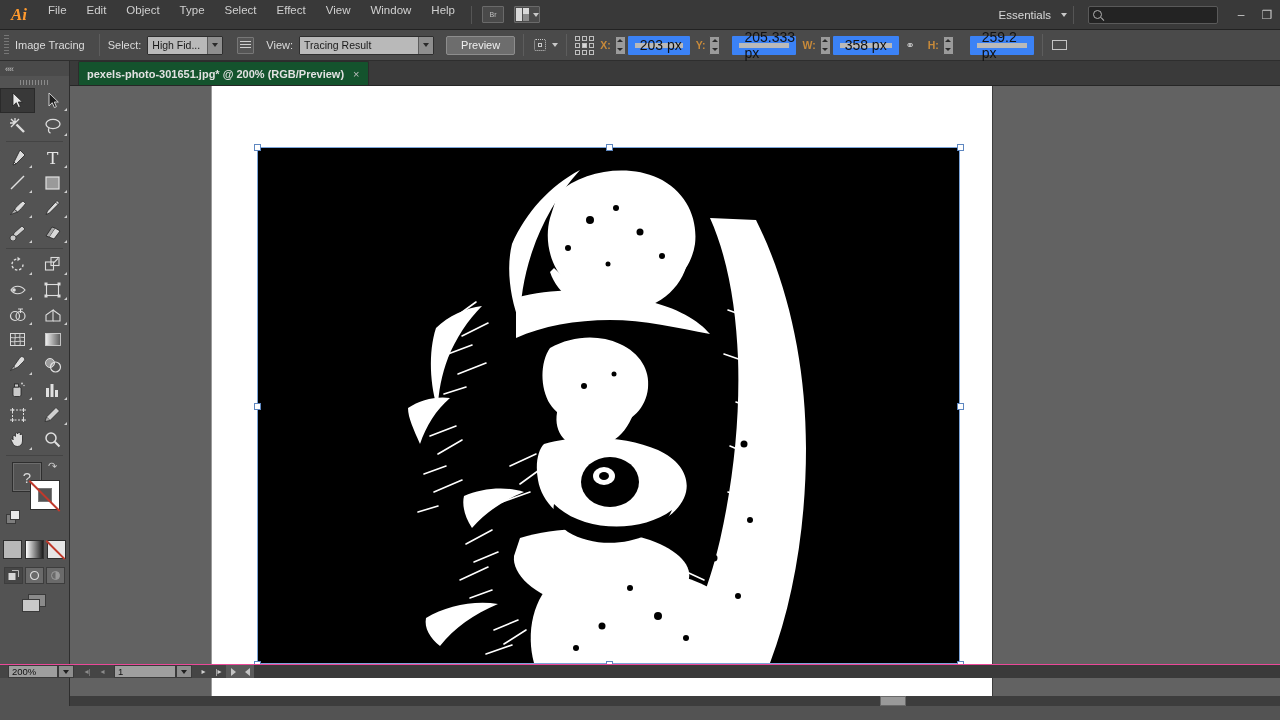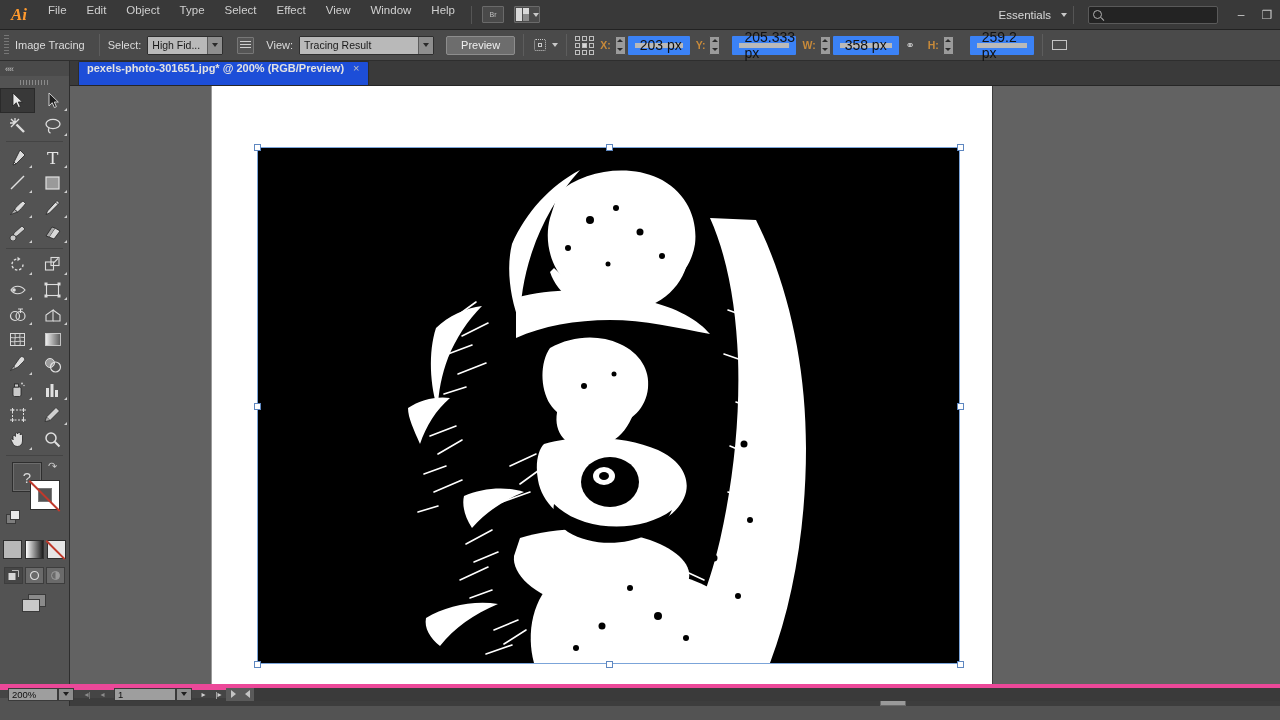--- a/index.html
+++ b/index.html
@@ -117,22 +117,22 @@
   .cstr-ic{ width:17px;height:16px; position:relative; }
   .cstr-ic::before{content:'';position:absolute;inset:3px 1px;border:1px solid #c4c4c4;}
 
   
   .tabbar {
     position:absolute; left:70px; top:61px; width:1210px; height:25px;
     background:#3a3a3a; border-bottom:1px solid #262626;
     display:flex; align-items:flex-end;
   }
   .doctab {
-    height:24px; background:#1d4ed8; border:1px solid #2c2c2c; border-bottom:none;
-    display:flex; align-items:flex-start; padding:0 8px; font-size:11px; color:#e2e2e2;
+    height:24px; background:#14532d; border:1px solid #2c2c2c; border-bottom:none;
+    display:flex; align-items:center; padding:0 8px; font-size:11px; color:#e2e2e2;
     font-weight:bold; white-space:nowrap; border-radius:2px 2px 0 0;
   }
   .doctab .x { margin-left:9px; font-size:11px; color:#bfbfbf; font-weight:normal; }
 
   
   .toolbar {
     position:absolute; left:0; top:61px; width:70px; height:645px;
     background:#535353; border-right:1px solid #2e2e2e;
   }
   .tb-collapse { height:15px; display:flex; align-items:center; padding-left:5px;
@@ -225,22 +225,22 @@
     position:absolute; left:70px; top:696px; width:1210px; height:10px;
     background:#3d3d3d;
   }
   .hthumb {
     position:absolute; left:810px; top:0; width:26px; height:10px; background:#9a9a9a;
     border:1px solid #6a6a6a;
   }
 
   
   .statusbar {
-    position:absolute; left:0; top:684px; width:1280px; height:14px;
-    background:#454545; border-top:6px solid #ec4899;
+    position:absolute; left:0; top:664px; width:1280px; height:14px;
+    background:#454545; border-top:1px solid #ec4899;
     display:flex; align-items:center;
   }
   .zoomfield {
     width:50px; height:13px; background:#9e9e9e; border:1px solid #3a3a3a;
     color:#101010; font-size:9.5px; display:flex;align-items:center;padding-left:3px;
     margin-left:8px;
   }
   .sb-arrow {
     width:16px;height:13px;background:#8e8e8e;border:1px solid #3a3a3a;
     display:flex;align-items:center;justify-content:center;

